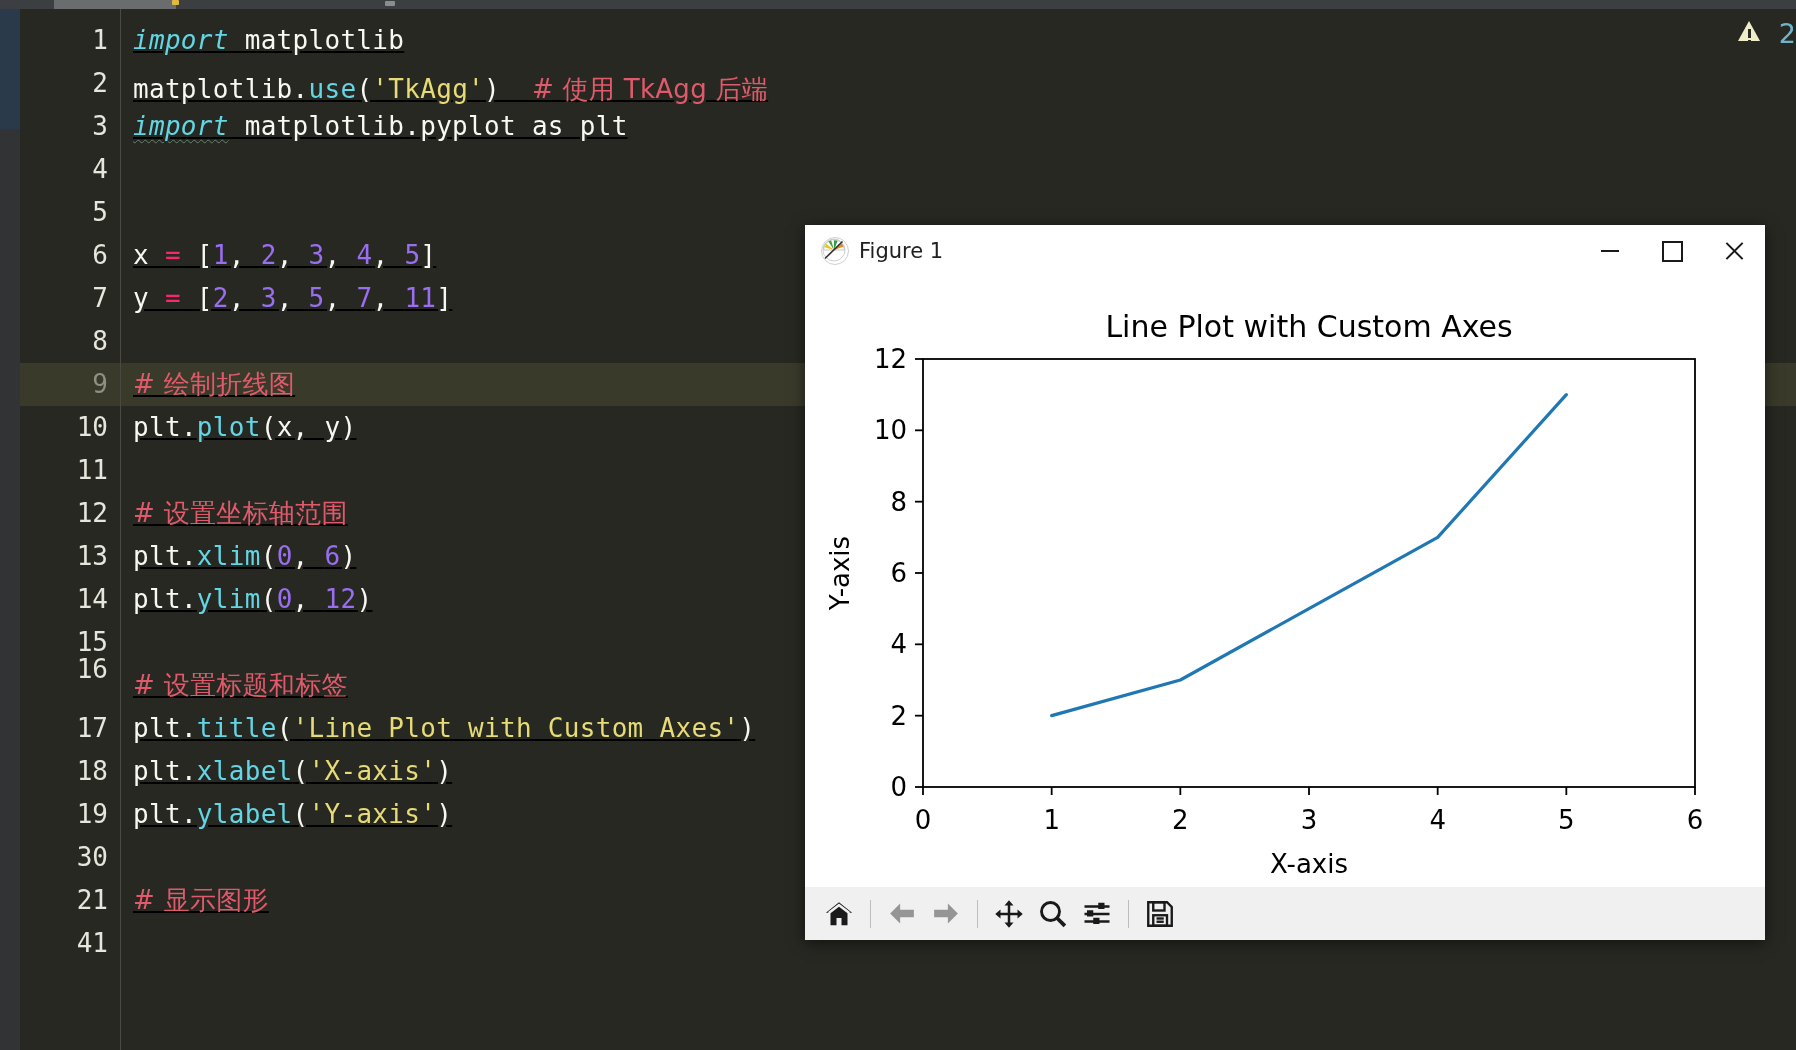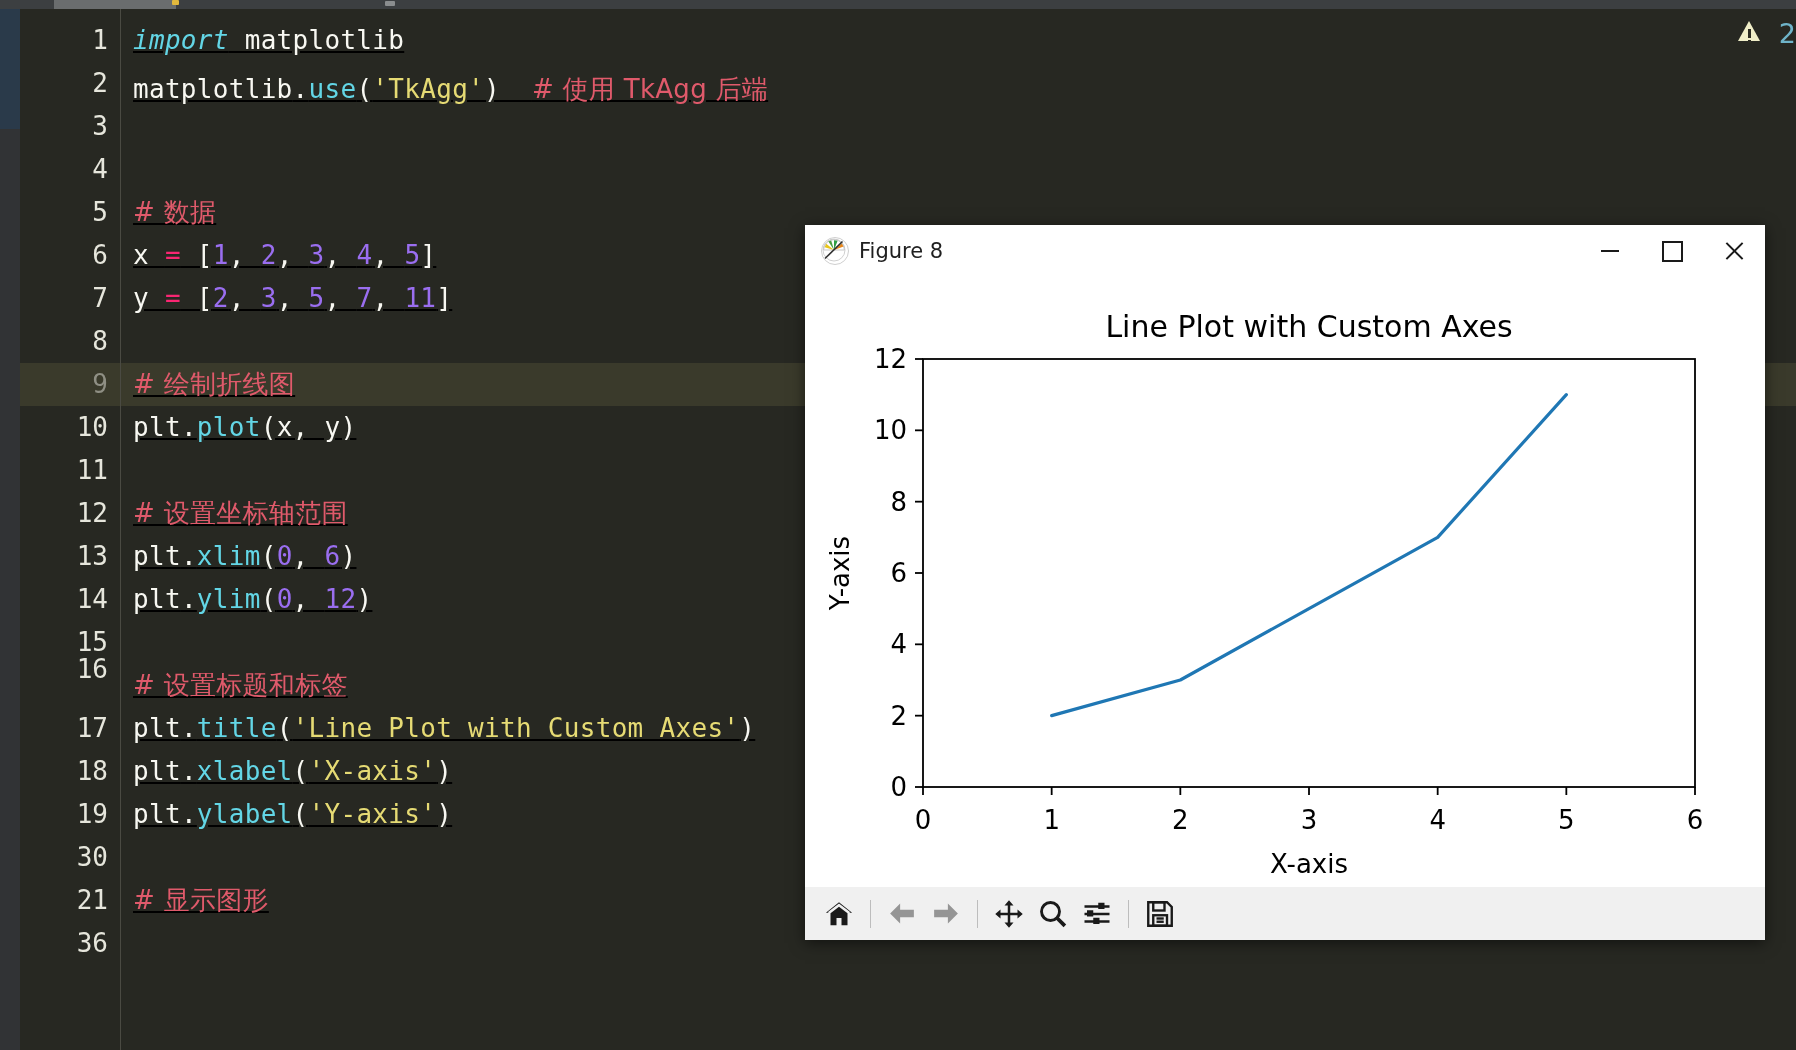--- a/index.html
+++ b/index.html
@@ -327,36 +327,36 @@
       <div class="line" style="top: 784px;">
         <div class="lineno">19</div>
       </div>
       <div class="line" style="top: 827px;">
         <div class="lineno">30</div>
       </div>
       <div class="line" style="top: 870px;">
         <div class="lineno">21</div>
       </div>
       <div class="line" style="top: 913px;">
-        <div class="lineno">36</div>
+        <div class="lineno">41</div>
       </div>
     </div>
 
   <div id="code">
       <div class="line" style="top: 10px;">
         <div class="codetext"><span class="tok-kw">import</span><span class="tok-plain"> matplotlib</span></div>
       </div>
       <div class="line" style="top: 59px;">
         <div class="codetext"><span class="tok-plain">matplotlib</span><span class="tok-plain">.</span><span class="tok-fn">use</span><span class="tok-plain">(</span><span class="tok-str">'TkAgg'</span><span class="tok-plain">)  </span><span class="tok-com"># 使用 TkAgg 后端</span></div>
       </div>
+      <div class="line" style="top: 96px;">
+        <div class="codetext"><span class="tok-kw squiggle">import</span><span class="tok-plain"> matplotlib</span><span class="tok-plain">.</span><span class="tok-plain">pyplot as plt</span></div>
+      </div>
       <div class="line" style="top: 139px;">
         <div class="codetext"></div>
-      </div>
-      <div class="line" style="top: 182px;">
-        <div class="codetext"><span class="tok-com"># 数据</span></div>
       </div>
       <div class="line" style="top: 225px;">
         <div class="codetext"><span class="tok-plain">x </span><span class="tok-op">=</span><span class="tok-plain"> [</span><span class="tok-num">1</span><span class="tok-plain">, </span><span class="tok-num">2</span><span class="tok-plain">, </span><span class="tok-num">3</span><span class="tok-plain">, </span><span class="tok-num">4</span><span class="tok-plain">, </span><span class="tok-num">5</span><span class="tok-plain">]</span></div>
       </div>
       <div class="line" style="top: 268px;">
         <div class="codetext"><span class="tok-plain">y </span><span class="tok-op">=</span><span class="tok-plain"> [</span><span class="tok-num">2</span><span class="tok-plain">, </span><span class="tok-num">3</span><span class="tok-plain">, </span><span class="tok-num">5</span><span class="tok-plain">, </span><span class="tok-num">7</span><span class="tok-plain">, </span><span class="tok-num">11</span><span class="tok-plain">]</span></div>
       </div>
       <div class="line" style="top: 311px;">
         <div class="codetext"></div>
       </div>
@@ -416,21 +416,21 @@
       <svg width="24" height="24" viewBox="0 0 24 24">
         <circle cx="12" cy="12" r="11" fill="#ffffff" stroke="#d0d0d0" stroke-width="1"></circle>
         <path d="M1.6 12 A10.4 10.4 0 0 1 22.4 12 Z" fill="#ffffff" stroke="#b9b9b9" stroke-width="0.8"></path>
         <path d="M12 12 L12 2.2 L15.6 2.8 Z" fill="#2e9e43"></path>
         <path d="M12 12 L19.6 5.4 L21.6 8.6 Z" fill="#e8871a"></path>
         <path d="M12 12 L4.2 5.8 L2.6 9.2 Z" fill="#e8c51a"></path>
         <path d="M12 12 L6.4 3.4 L9.2 2.4 Z" fill="#4a9e3f"></path>
         <line x1="3" y1="20.5" x2="20.5" y2="3.5" stroke="#303030" stroke-width="1.6"></line>
       </svg>
     </div>
-    <div id="title-text">Figure 8</div>
+    <div id="title-text">Figure 1</div>
 
     <div id="winbtns">
       <div class="winbtn">
         <div class="wb-min"></div>
       </div>
       <div class="winbtn">
         <div class="wb-max"></div>
       </div>
       <div class="winbtn">
         <div class="wb-close"></div>

